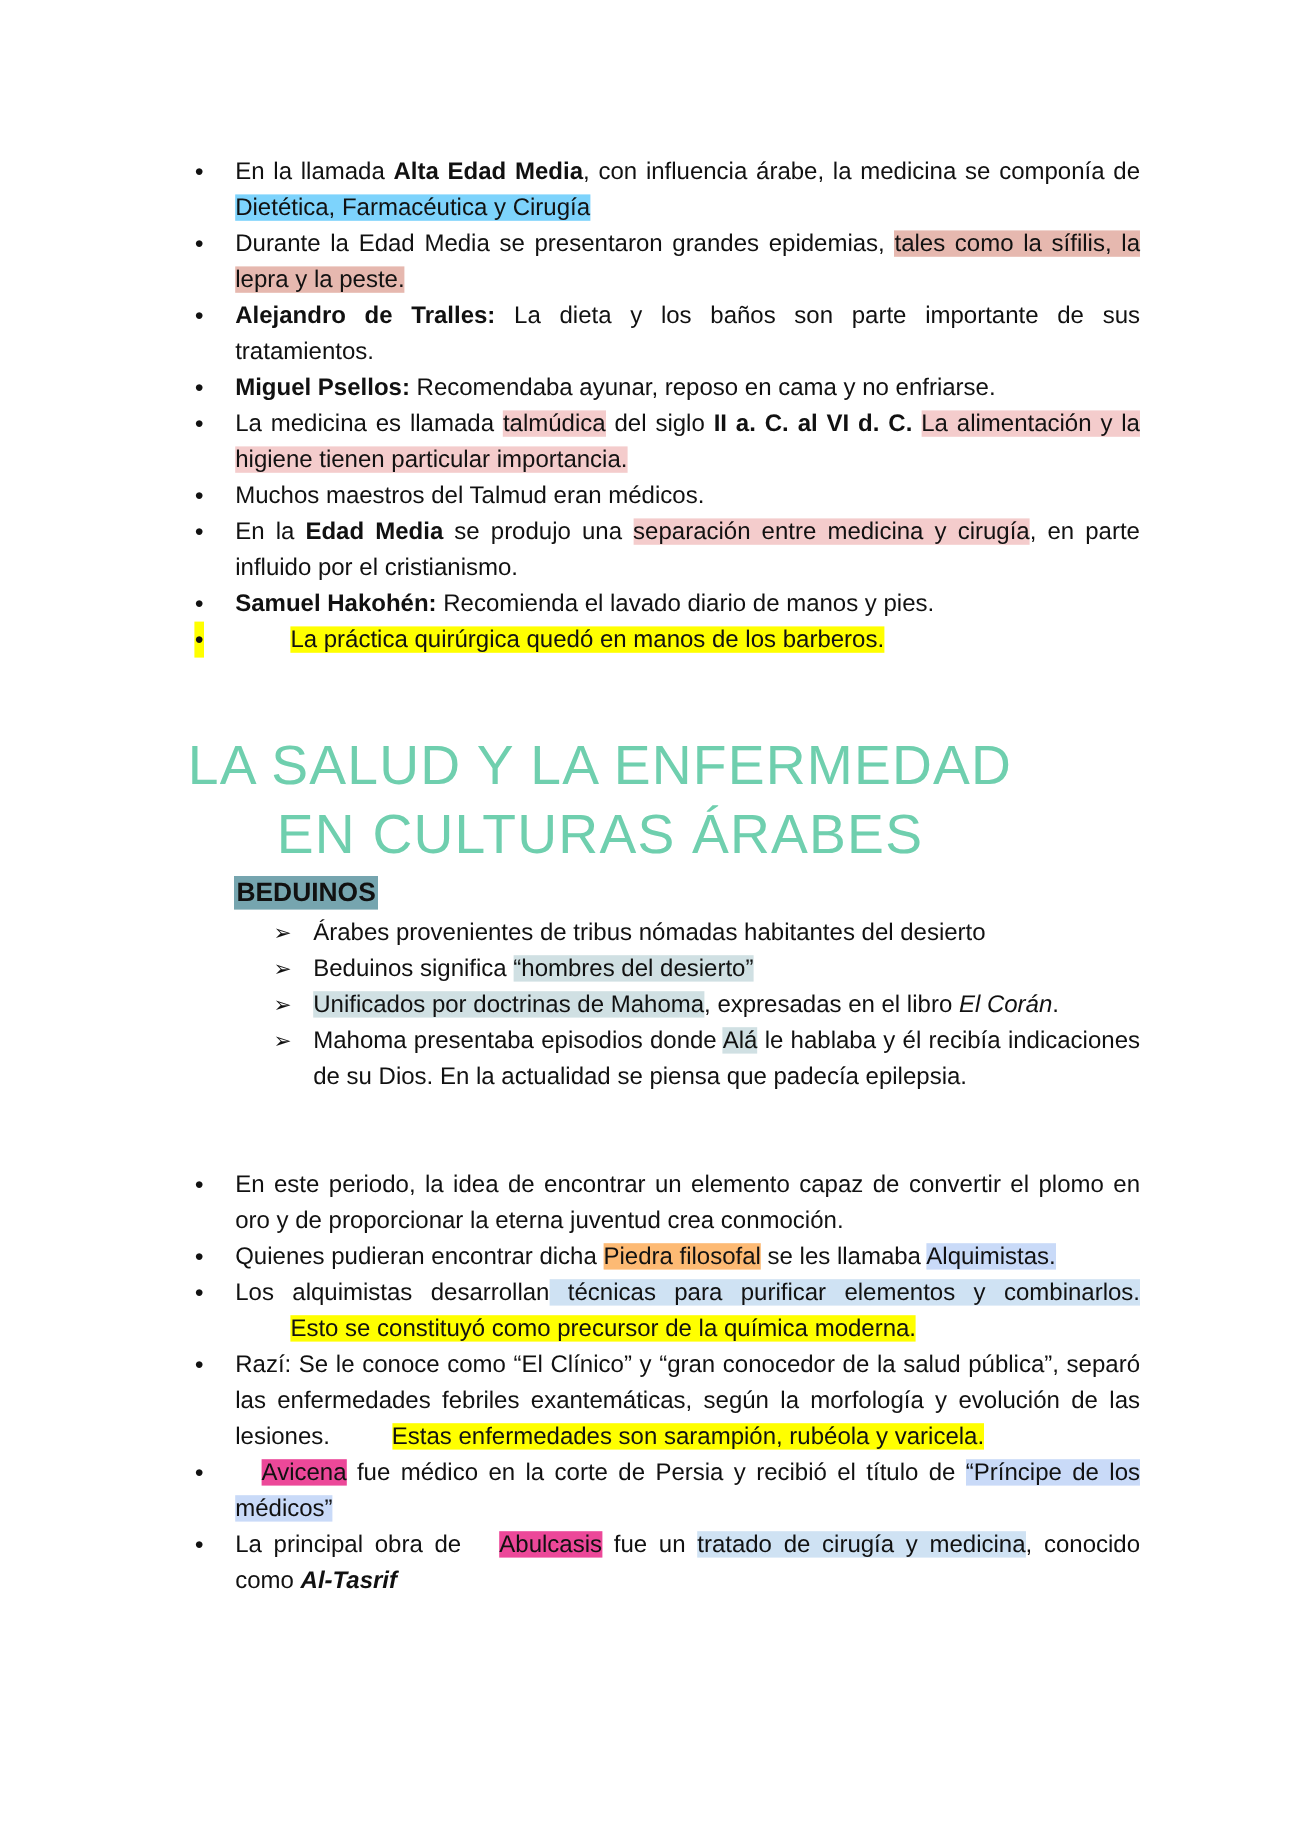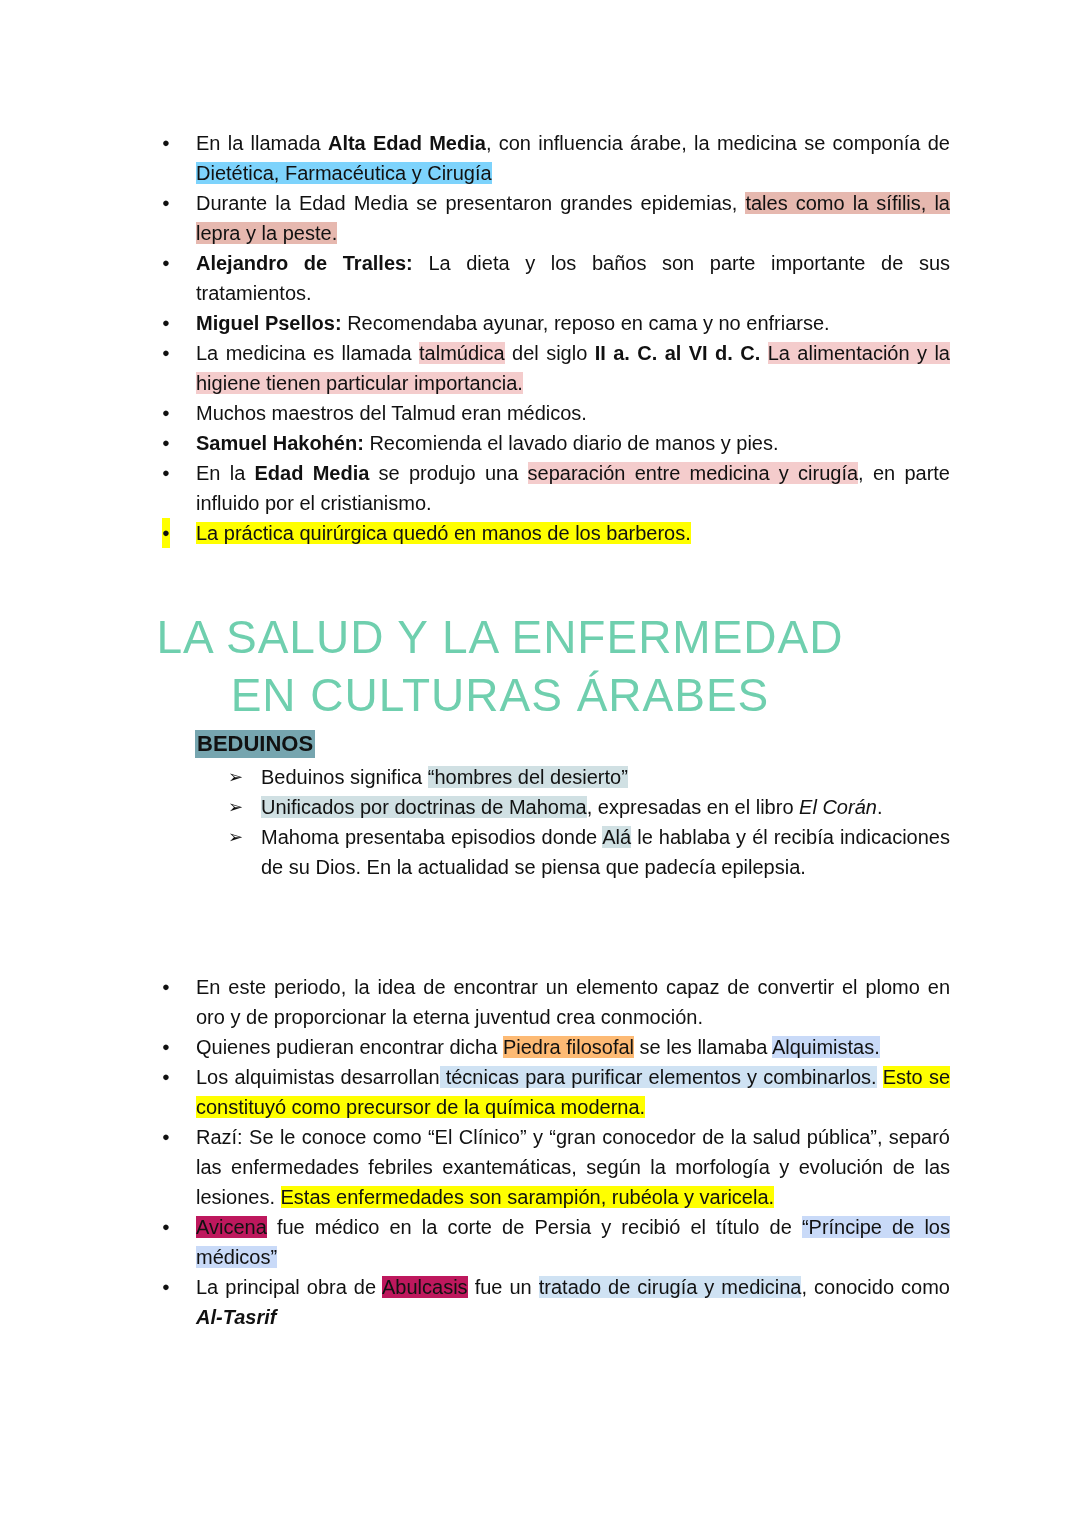--- a/index.html
+++ b/index.html
@@ -9,54 +9,55 @@
   .list li { position:relative; padding-left:36px; font-size:20px; line-height:30px;
              text-align:justify; }
   .list li::before { content:"\25CF"; position:absolute; left:2px; top:0; font-size:13px; }
   .list li.hl-line::before { background:#ffff00; }
   .sub { position:absolute; left:226px; width:724px; margin:0; padding:0; list-style:none; }
   .sub li { position:relative; padding-left:35px; font-size:20px; line-height:30px; text-align:justify; }
   .sub li::before { content:"\27A2"; position:absolute; left:2px; top:0; font-size:18px; }
   .h-lav { background:#7dd3fc; }
   .h-red { background:#e6b8af; }
   .h-pink { background:#f4cccc; }
-  .h-yel { background:#ffff00; }
+  .h-yel { background:#ffff00;margin-left:46px; }
   .h-teal { background:#d0e0e3; }
   .h-green { background:#fdba74; }
   .h-blue { background:#c9daf8; }
-  .h-blue2 { background:#be185d; }
+  .h-blue2 { background:#ec4899;margin-left:22px; }
   .h-lblue { background:#cfe2f3; }
   .title { position:absolute; left:0; width:1000px; top:608px; text-align:center;
            color:#6fcfae; font-size:46px; line-height:58px; letter-spacing:1px; }
   .section-head { position:absolute; left:195px; top:730px; font-size:22px; font-weight:bold;
                   background:#76a5af; padding:0 2px; line-height:28px; }
 </style>
 </head>
 <body>
 
 <ul class="list" style="top:128px;">
     <li><span>En la llamada </span><span style="font-weight: bold;">Alta Edad Media</span><span>, con influencia árabe, la medicina se componía de </span><span class="h-lav">Dietética, Farmacéutica y Cirugía</span></li>
     <li><span>Durante la Edad Media se presentaron grandes epidemias, </span><span class="h-red">tales como la sífilis, la lepra y la peste.</span></li>
     <li><span style="font-weight: bold;">Alejandro de Tralles:</span><span> La dieta y los baños son parte importante de sus tratamientos.</span></li>
     <li><span style="font-weight: bold; margin-top: 40px;">Miguel Psellos:</span><span> Recomendaba ayunar, reposo en cama y no enfriarse.</span></li>
     <li><span>La medicina es llamada </span><span class="h-pink">talmúdica</span><span> del siglo </span><span style="font-weight: bold;">II a. C. al VI d. C.</span><span> </span><span class="h-pink">La alimentación y la higiene tienen particular importancia.</span></li>
     <li><span>Muchos maestros del Talmud eran médicos.</span></li>
+    <li><span>En la </span><span style="font-weight: bold;">Edad Media</span><span> se produjo una </span><span class="h-pink">separación entre medicina y cirugía</span><span>, en parte influido por el cristianismo.</span></li>
     <li><span style="font-weight: bold;">Samuel Hakohén:</span><span> Recomienda el lavado diario de manos y pies.</span></li>
-    <li><span>En la </span><span style="font-weight: bold;">Edad Media</span><span> se produjo una </span><span class="h-pink">separación entre medicina y cirugía</span><span>, en parte influido por el cristianismo.</span></li>
     <li class="hl-line"><span class="h-yel">La práctica quirúrgica quedó en manos de los barberos.</span></li>
   </ul>
 
 <div class="title">
   <div>LA SALUD Y LA ENFERMEDAD</div>
   <div>EN CULTURAS ÁRABES</div>
 </div>
 
 <div class="section-head">BEDUINOS</div>
 
 <ul class="sub" style="top:762px;">
+    <li><span>Árabes provenientes de tribus nómadas habitantes del desierto</span></li>
     <li><span>Beduinos significa </span><span class="h-teal">“hombres del desierto”</span></li>
     <li><span class="h-teal">Unificados por doctrinas de Mahoma</span><span>, expresadas en el libro </span><span style="font-style: italic;">El Corán</span><span>.</span></li>
     <li><span>Mahoma presentaba episodios donde </span><span class="h-teal">Alá</span><span> le hablaba y él recibía indicaciones de su Dios. En la actualidad se piensa que padecía epilepsia.</span></li>
   </ul>
 
 <ul class="list" style="top:972px;">
     <li><span>En este periodo, la idea de encontrar un elemento capaz de convertir el plomo en oro y de proporcionar la eterna juventud crea conmoción.</span></li>
     <li><span>Quienes pudieran encontrar dicha </span><span class="h-green">Piedra filosofal</span><span> se les llamaba </span><span class="h-blue">Alquimistas.</span></li>
     <li><span>Los alquimistas desarrollan</span><span class="h-lblue"> técnicas para purificar elementos y combinarlos.</span><span> </span><span class="h-yel">Esto se constituyó como precursor de la química moderna.</span></li>
     <li><span>Razí: Se le conoce como “El Clínico” y “gran conocedor de la salud pública”, separó las enfermedades febriles exantemáticas, según la morfología y evolución de las lesiones. </span><span class="h-yel">Estas enfermedades son sarampión, rubéola y varicela.</span></li>

